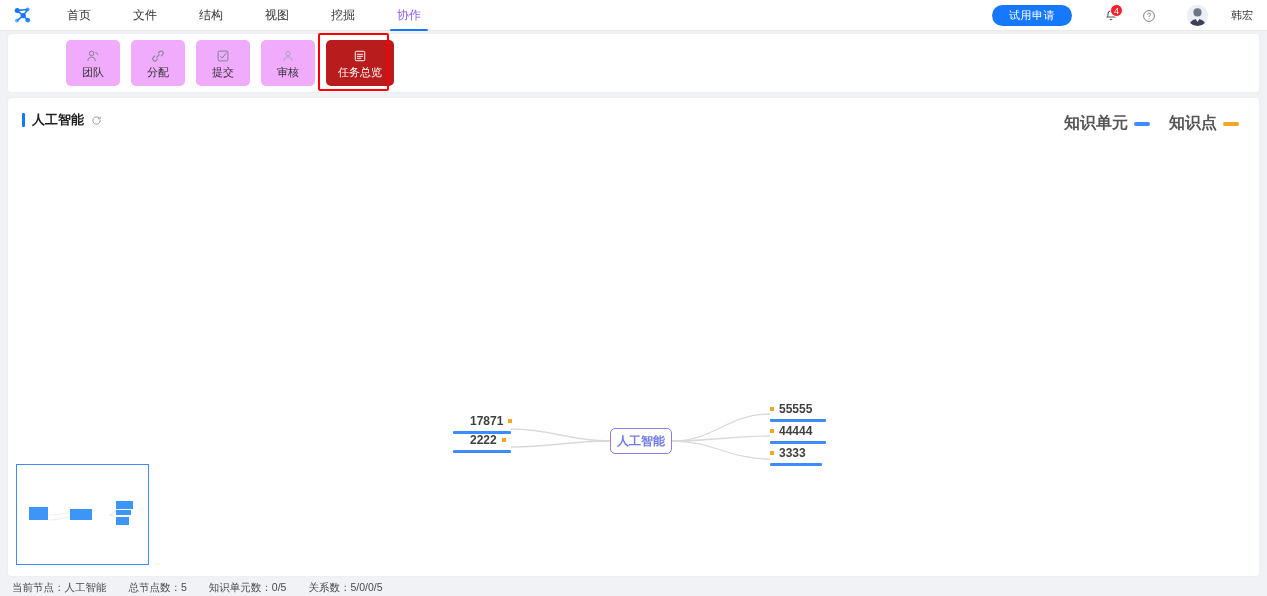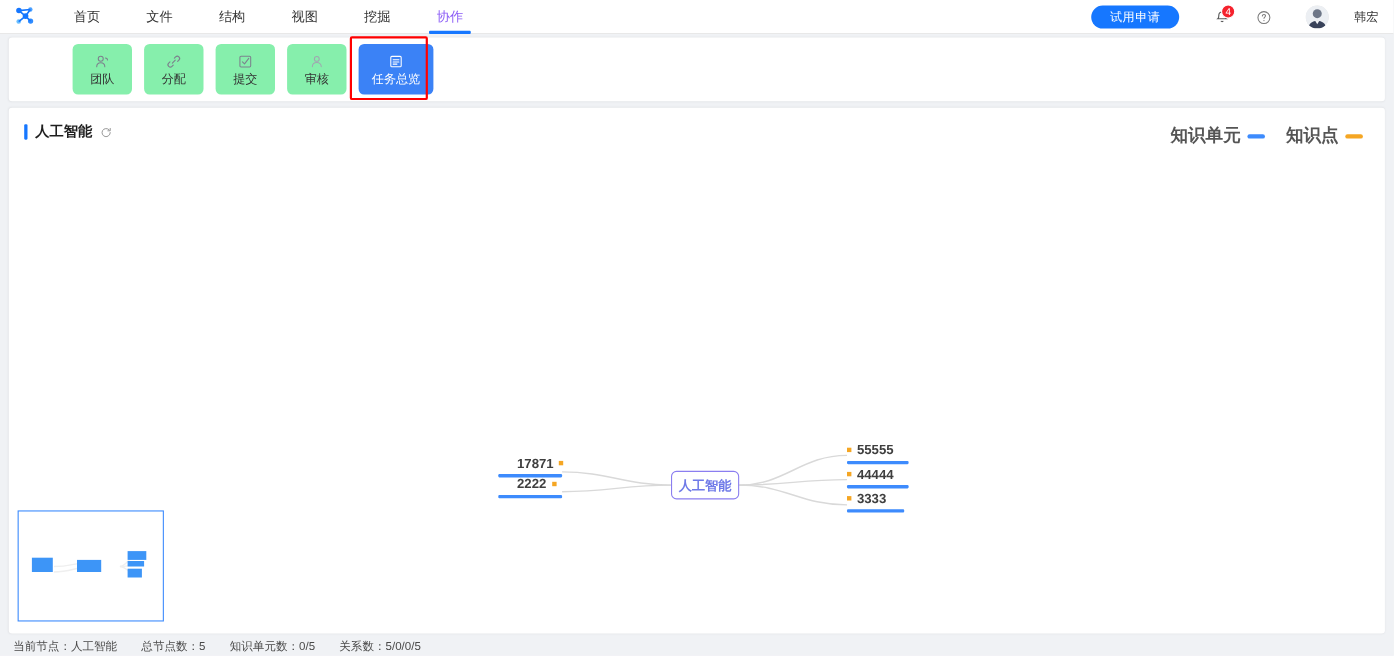--- a/index.html
+++ b/index.html
@@ -23,21 +23,20 @@
 
   
   .topnav {
     position: absolute;
     left: 0; top: 0;
     width: 1267px;
     height: 31px;
     background: #ffffff;
     border-bottom: 1px solid #e8e8e8;
     display: flex;
-    align-items: center;
   }
   .logo {
     width: 46px;
     height: 31px;
     display: flex;
     align-items: center;
     justify-content: center;
   }
   .logo svg { display: block; }
 
@@ -147,38 +146,38 @@
     display: flex;
     align-items: center;
     height: 58px;
     padding-left: 58px;
     gap: 11px;
   }
   .tool-item {
     width: 54px;
     height: 46px;
     border-radius: 5px;
-    background: #86efac;
+    background: #f0abfc;
     display: flex;
     flex-direction: column;
     align-items: center;
     justify-content: center;
     gap: 3px;
     cursor: pointer;
     color: #7a7f8a;
   }
   .tool-item .tool-ico {
     height: 15px;
     display: flex;
     align-items: center;
     justify-content: center;
   }
   .tool-item .tool-lab { font-size: 11px; color: #333; line-height: 1; }
   .tool-item.primary {
-    background: #3b82f6;
+    background: #b91c1c;
     color: #fff;
     width: 68px;
     height: 46px;
   }
   .tool-item.primary .tool-lab { color: #fff; }
 
   
   .annot-box {
     position: absolute;
     left: 318px; top: 33px;

